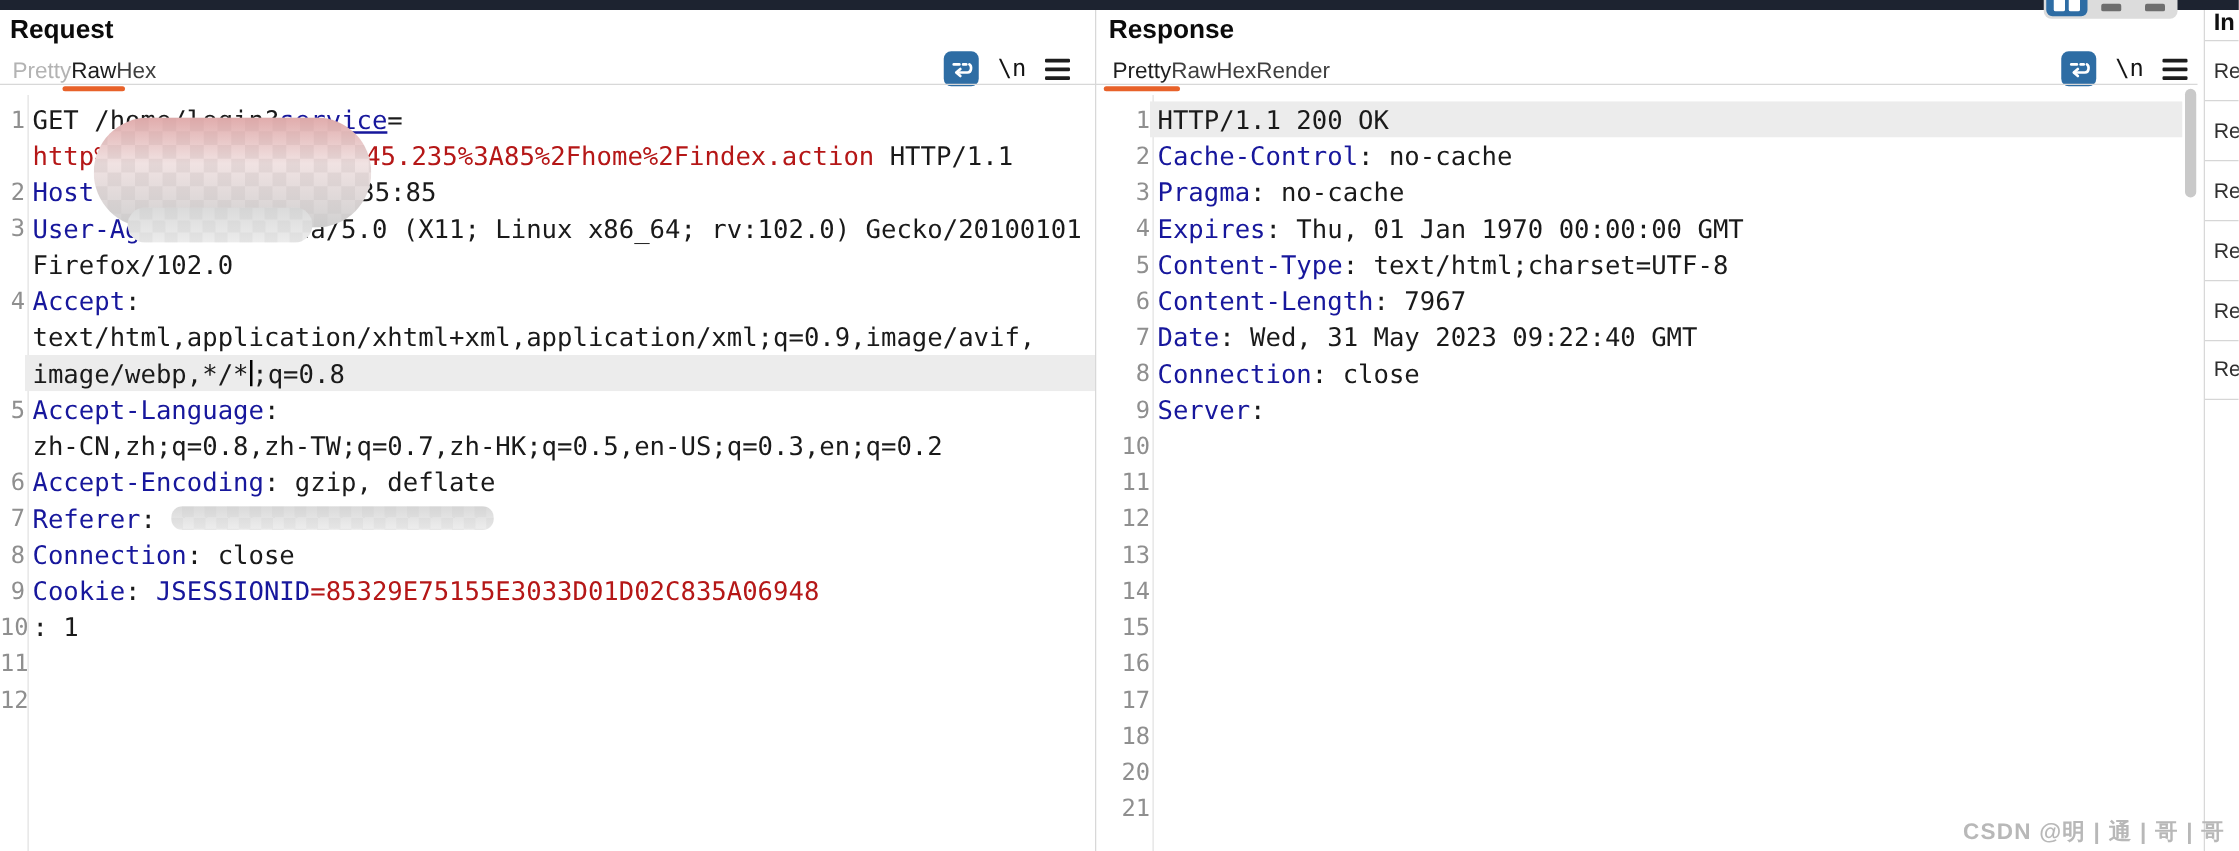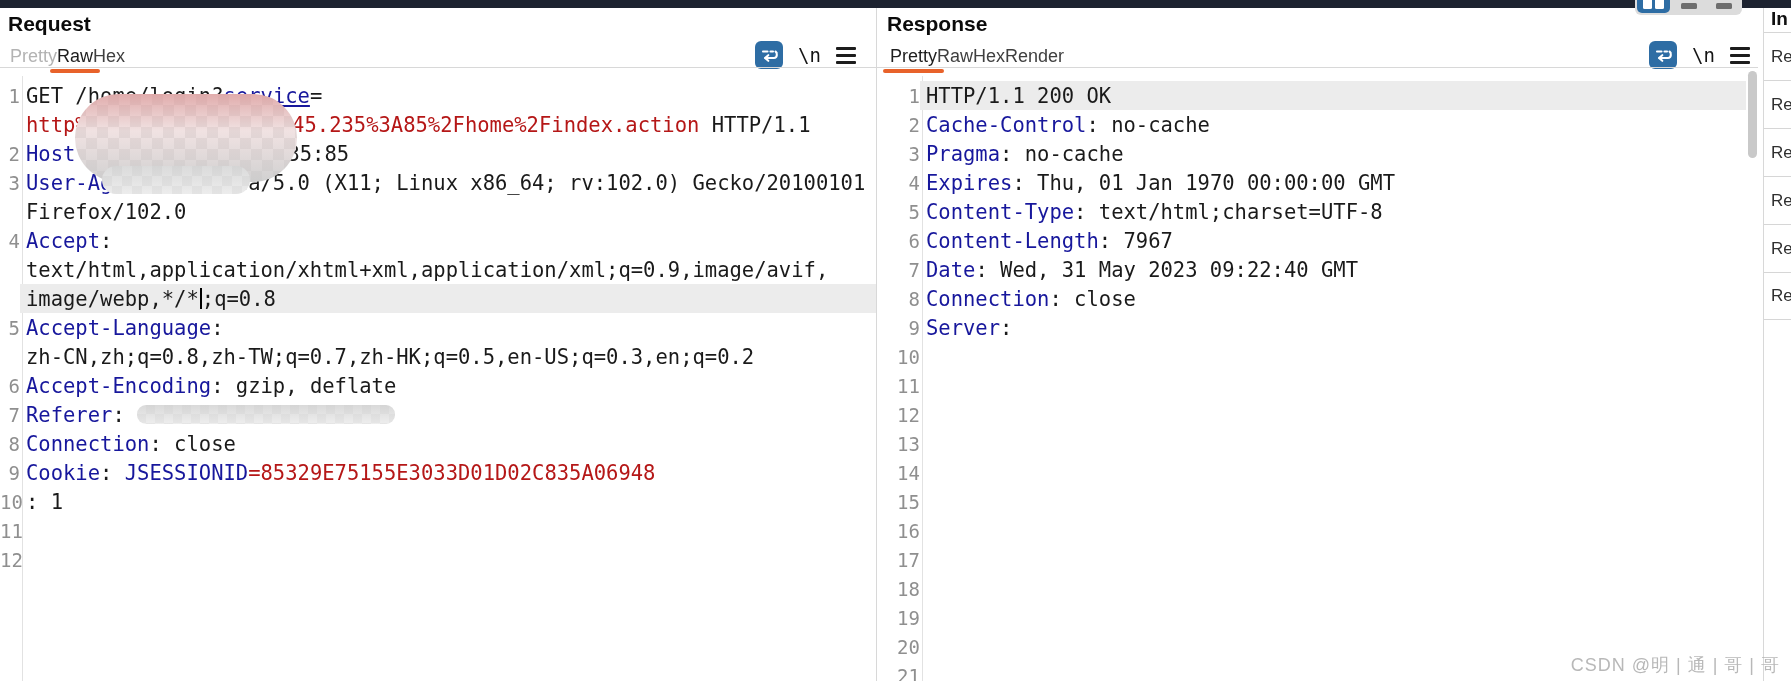--- a/index.html
+++ b/index.html
@@ -91,21 +91,21 @@
   .scroll-thumb{position:absolute;left:1748px;top:71px;width:9px;height:87px;background:#c9c9c9;border-radius:4.5px;}
 
   
   .inspector{position:absolute;left:1764px;top:8px;width:27px;bottom:0;overflow:hidden;}
   .insp-title{position:absolute;left:7px;top:0;font-size:19px;font-weight:bold;color:#101010;white-space:nowrap;}
   .insp-rows{position:absolute;left:0;top:24px;width:27px;}
   .insp-row{height:48px;border-top:1px solid #d6d6d6;display:flex;align-items:center;box-sizing:border-box;}
   .insp-row:last-child{border-bottom:1px solid #d6d6d6;}
   .insp-row span{padding-left:7px;font-size:17px;color:#2f2f2f;white-space:nowrap;}
 
-  .watermark{position:absolute;right:11px;top:653px;font-size:18px;color:#b8b8b8;letter-spacing:1px;white-space:nowrap;}
+  .watermark{position:absolute;right:11px;top:653px;font-size:18px;color:#b8b8b8;letter-spacing:1px;white-space:nowrap;font-weight:bold;}
 </style>
 </head>
 <body>
 
 <div>
 
   <div class="topstrip"></div>
 
   <section class="panel panel-request">
     <div class="panel-title">Request</div>
@@ -297,24 +297,20 @@
         </div>
         <div class="row">
           <span class="ln">17</span>
           <span class="txt"></span>
         </div>
         <div class="row">
           <span class="ln">18</span>
           <span class="txt"></span>
         </div>
         <div class="row">
-          <span class="ln">19</span>
-          <span class="txt"></span>
-        </div>
-        <div class="row">
           <span class="ln">20</span>
           <span class="txt"></span>
         </div>
         <div class="row">
           <span class="ln">21</span>
           <span class="txt"></span>
         </div>
       </div>
   </section>
 

